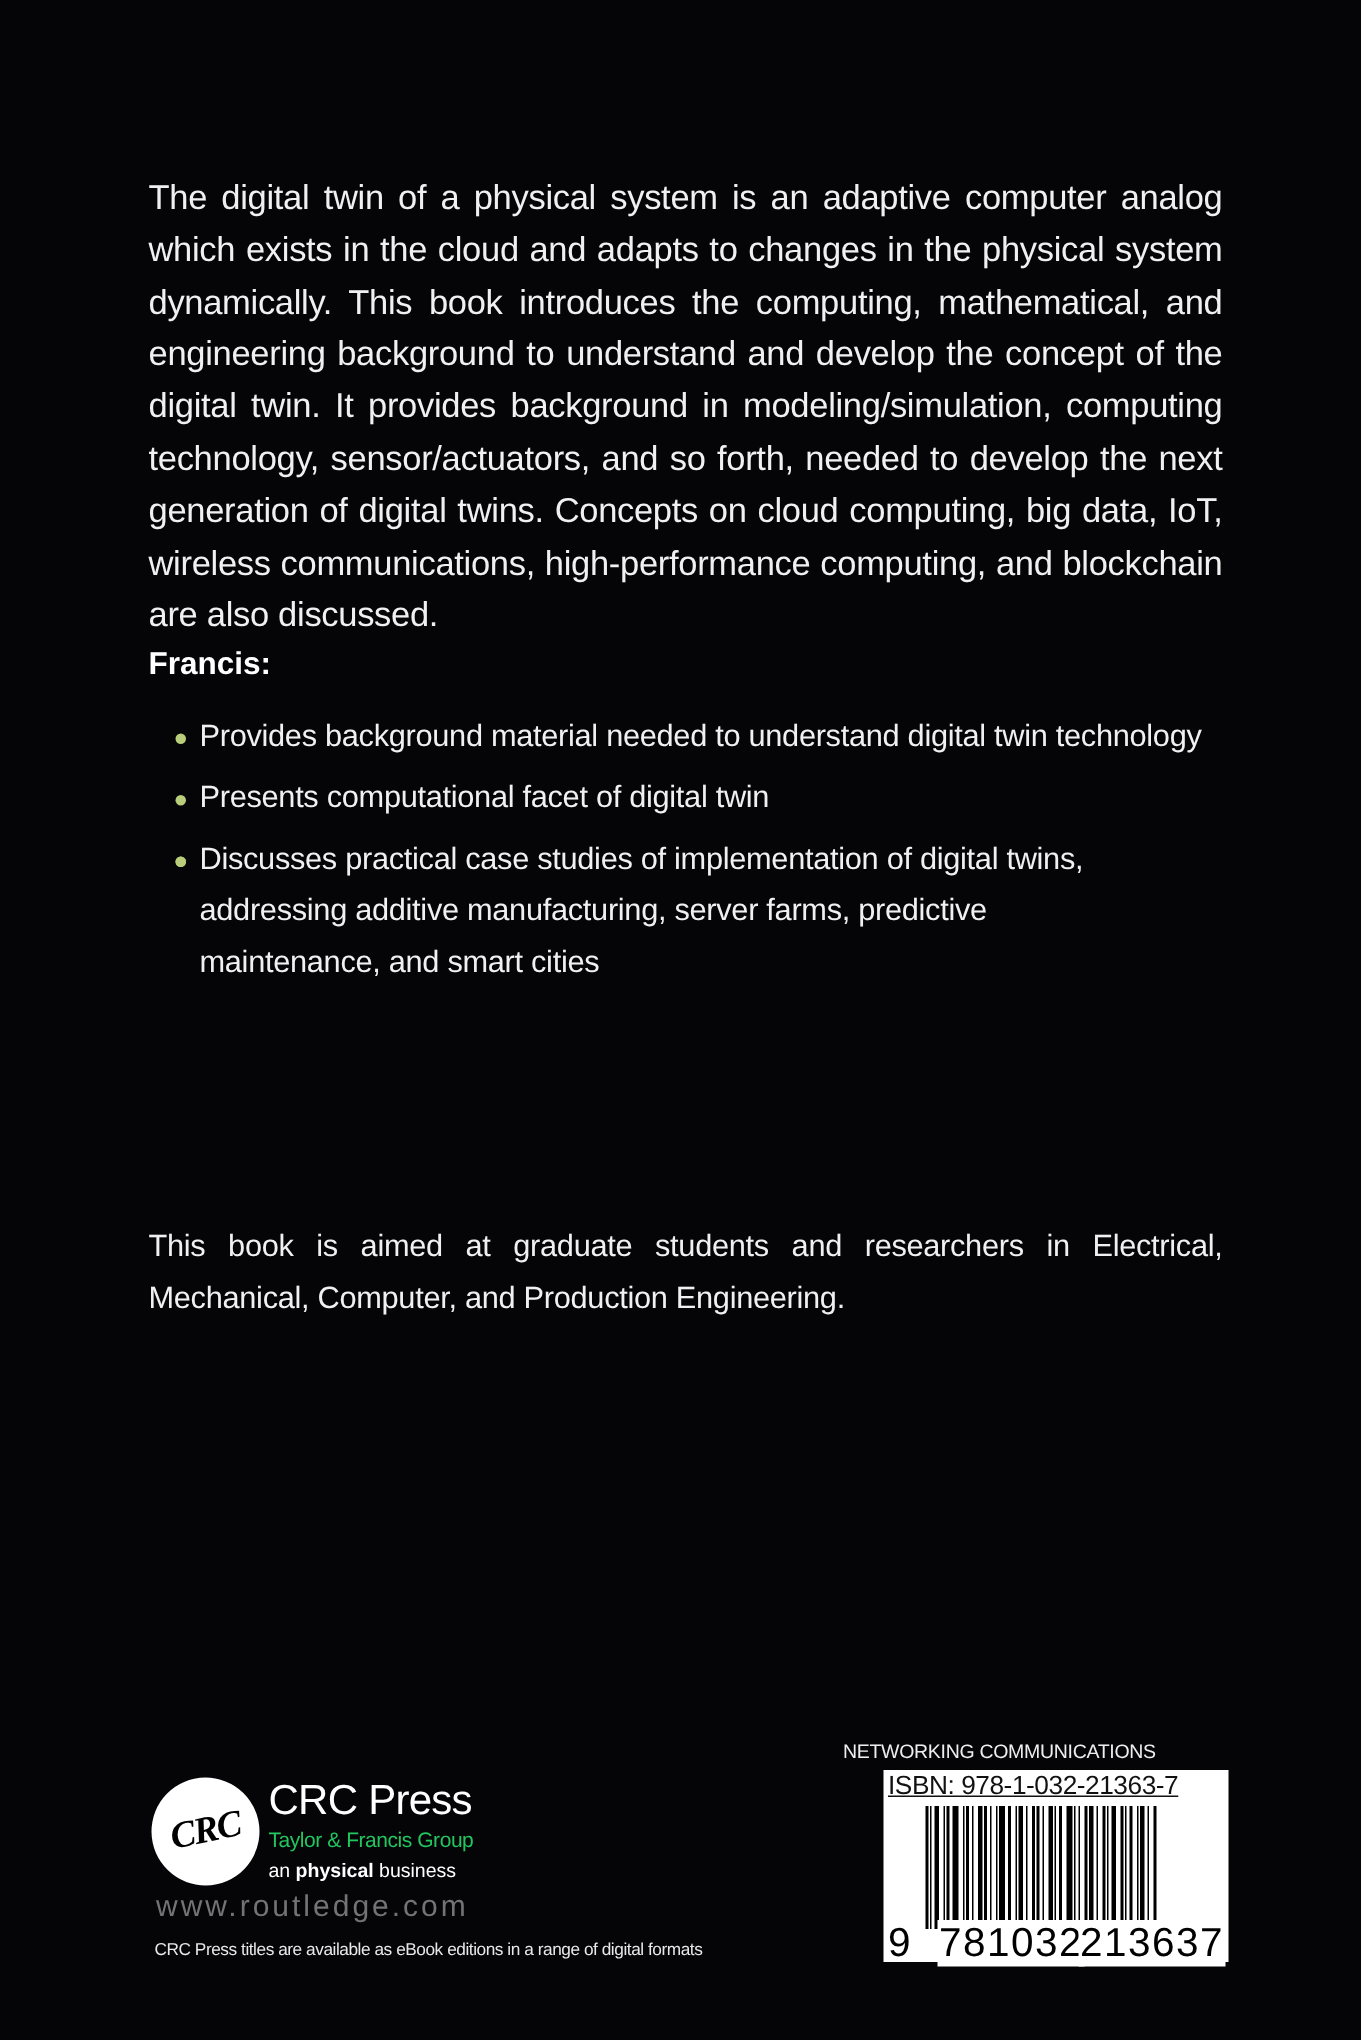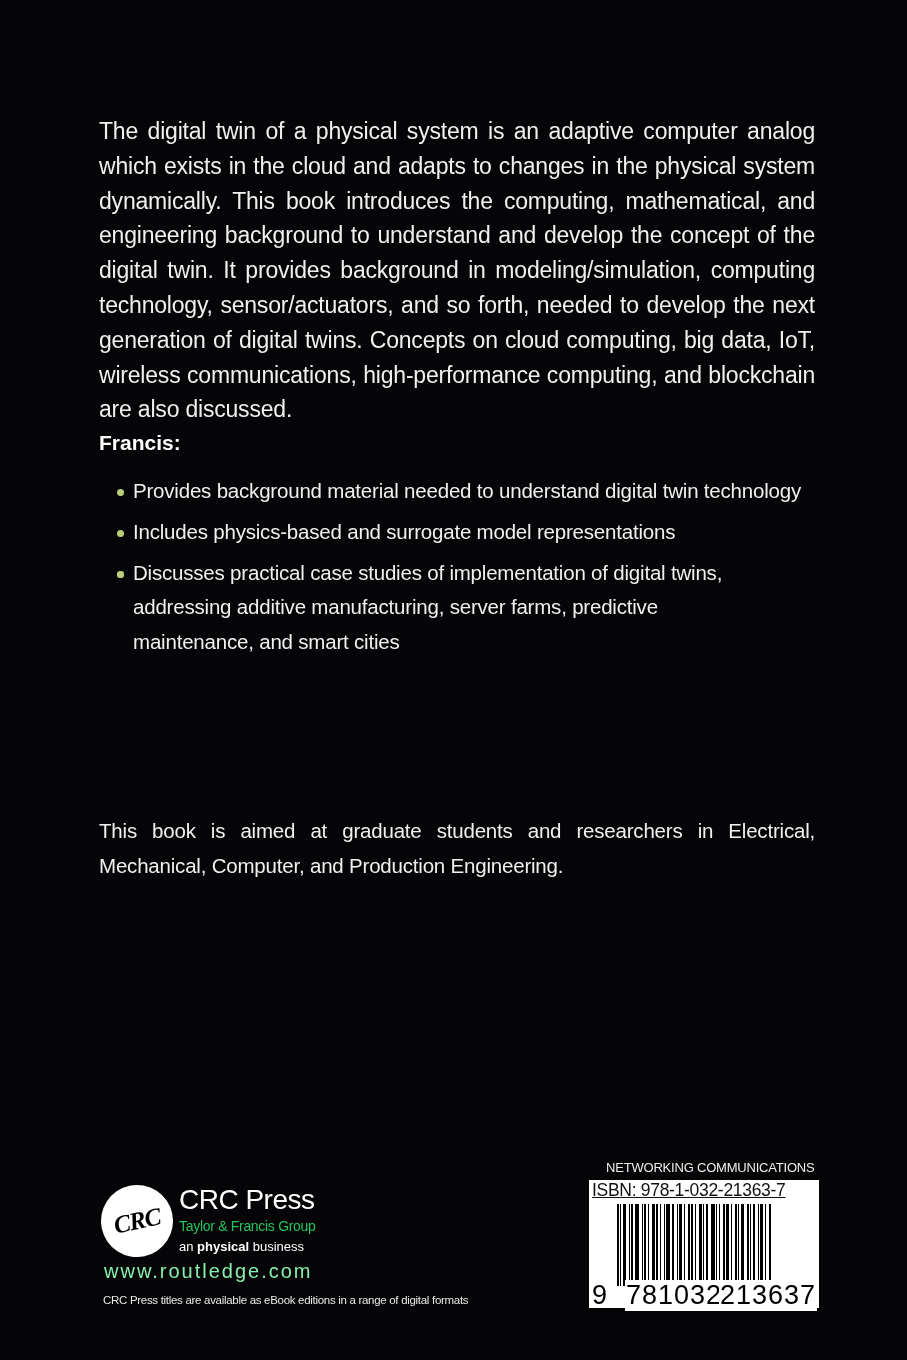--- a/index.html
+++ b/index.html
@@ -35,24 +35,24 @@
     position:absolute; left:0; top:5px; width:72px; height:72px; border-radius:50%;
     background:#ffffff; color:#000;
     font-family:"Liberation Serif", serif; font-style:italic; font-weight:bold;
     font-size:25px; display:flex; align-items:center; justify-content:center;
     transform:rotate(-12deg); letter-spacing:-1px;
   }
   .pub-name { position:absolute; left:78px; top:4px; font-size:28px; color:#fff; letter-spacing:-0.5px; }
   .pub-group { position:absolute; left:78px; top:38px; font-size:14px; color:#22c55e; letter-spacing:-0.3px; }
   .pub-informa { position:absolute; left:78px; top:59px; font-size:13px; color:#fff; }
   .pub-informa b { font-weight:bold; }
-  .pub-url { position:absolute; left:3px; top:80px; font-size:20px; color:#86efac; letter-spacing:2px; }
+  .pub-url { position:absolute; left:3px; top:80px; font-size:20px; color:#737373; letter-spacing:2px; }
   .pub-ebook { position:absolute; left:2px; top:114px; font-size:11.5px; color:#e8e8e8; letter-spacing:-0.3px; }
   .category {
-    position:absolute; left:606px; top:1160px; font-size:13px; color:#eeeeee; letter-spacing:-0.2px;
+    position:absolute; left:562px; top:1160px; font-size:13px; color:#eeeeee; letter-spacing:-0.2px;
   }
   .barcode-box {
     position:absolute; left:589px; top:1180px; width:230px; height:128px; background:#fff;
   }
   .isbn-text {
     position:absolute; left:3px; top:0px; font-size:17.5px; color:#111; letter-spacing:-0.3px;text-decoration:underline;
   }
   .bars {
     position:absolute; left:28px; top:24px; width:198px; height:82px;
     display:flex; align-items:stretch;
@@ -68,21 +68,21 @@
 </style>
 </head>
 <body>
 
 <div class="intro">The digital twin of a physical system is an adaptive computer analog which exists in the cloud and adapts to changes in the physical system dynamically. This book introduces the computing, mathematical, and engineering background to understand and develop the concept of the digital twin. It provides background in modeling/simulation, computing technology, sensor/actuators, and so forth, needed to develop the next generation of digital twins. Concepts on cloud computing, big data, IoT, wireless communications, high-performance computing, and blockchain are also discussed.</div>
 
 <div class="features-heading">Francis:</div>
 
 <ul class="features">
   <li><span class="bullet"></span><span>Provides background material needed to understand digital twin technology</span></li>
-  <li><span class="bullet"></span><span>Includes physics-based and surrogate model representations</span></li>
+  <li><span class="bullet"></span><span>Presents computational facet of digital twin</span></li>
   <li><span class="bullet"></span></li>
   <li style="width:640px"><span class="bullet"></span><span>Discusses practical case studies of implementation of digital twins, addressing additive manufacturing, server farms, predictive maintenance, and smart cities</span></li>
 </ul>
 
 <div class="closing">This book is aimed at graduate students and researchers in Electrical, Mechanical, Computer, and Production Engineering.</div>
 
 <div class="publisher">
   <div class="logo-circle">CRC</div>
   <div class="pub-name">CRC Press</div>
   <div class="pub-group">Taylor &amp; Francis Group</div>

